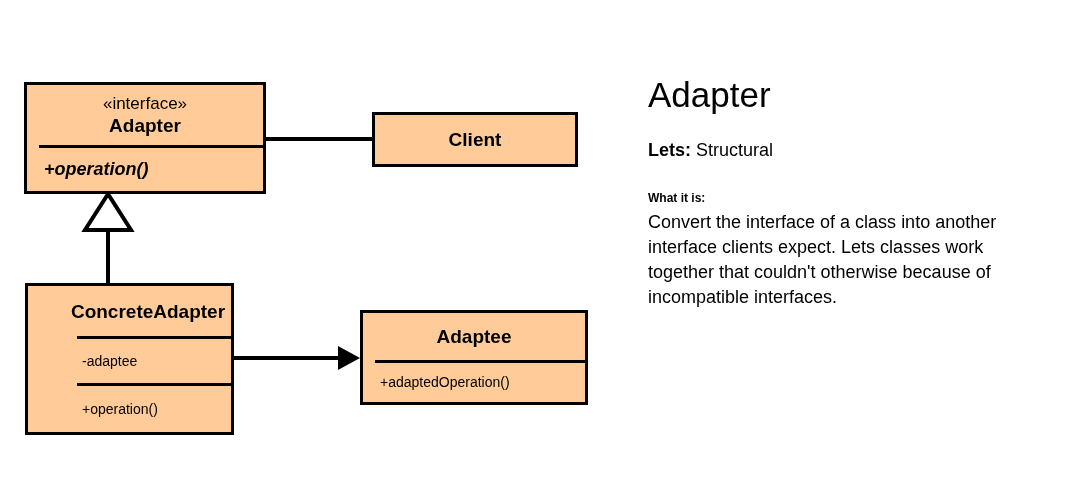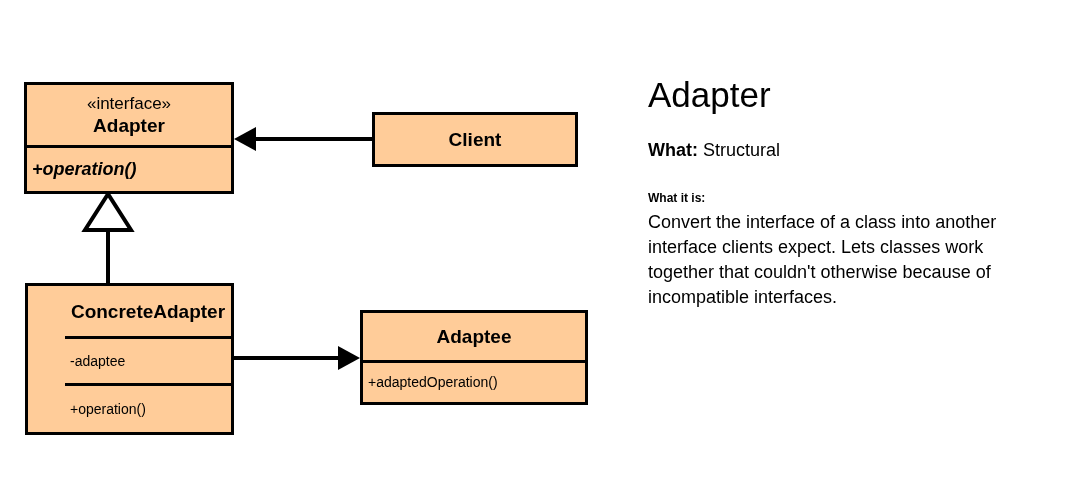--- a/index.html
+++ b/index.html
@@ -33,20 +33,21 @@
   }
   .compartment {
     box-sizing: border-box;
     display: flex;
     align-items: center;
     overflow: hidden;
     white-space: nowrap;
   }
   .compartment + .compartment {
     border-top: 3px solid #000000;
+    margin-left: 12px;
   }
   .c-center {
     justify-content: center;
     text-align: center;
   }
   .c-left {
     justify-content: flex-start;
     padding-left: 5px;
   }
 
@@ -75,21 +76,21 @@
   .header-stack {
     display: flex;
     flex-direction: column;
     align-items: center;
     justify-content: center;
     width: 100%;
   }
 
   
   #box-adapter {
-    left: 24px;  top: 82px;  width: 210px; height: 112px;
+    left: 24px;  top: 82px;  width: 242px; height: 112px;
   }
   #box-adapter .comp-header { height: 60px; }
   #box-adapter .comp-ops    { height: 46px; }
 
   #box-client {
     left: 372px; top: 112px; width: 206px; height: 55px;
   }
   #box-client .comp-header { height: 49px; }
 
   #box-concrete {
@@ -214,21 +215,21 @@
     </div>
     <div class="compartment comp-ops c-left">
       <span class="member">+adaptedOperation()</span>
     </div>
   </div>
 
   <div id="info-panel">
     <h1 id="info-title">Adapter</h1>
 
     <p class="info-row">
-      <span class="info-label">What:</span>
+      <span class="info-label">Lets:</span>
       <span class="info-value">Structural</span>
     </p>
 
     <p id="info-what-label">What it is:</p>
     <p id="info-what-text">Convert the interface of a class into another interface clients expect. Lets classes work together that couldn't otherwise because of incompatible interfaces.</p>
   </div>
 
 </div>
 
 </body></html>

